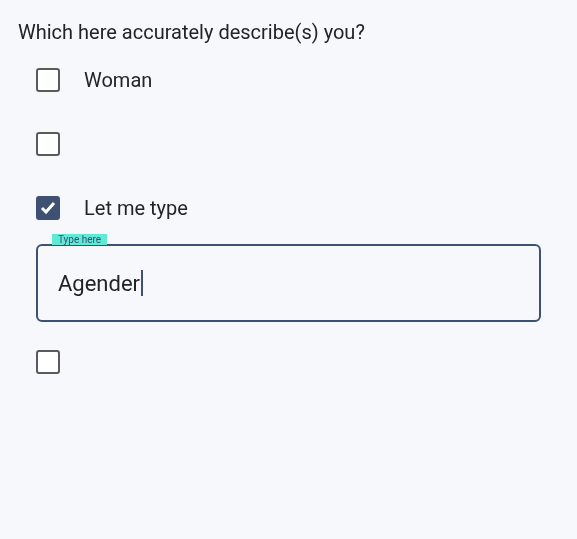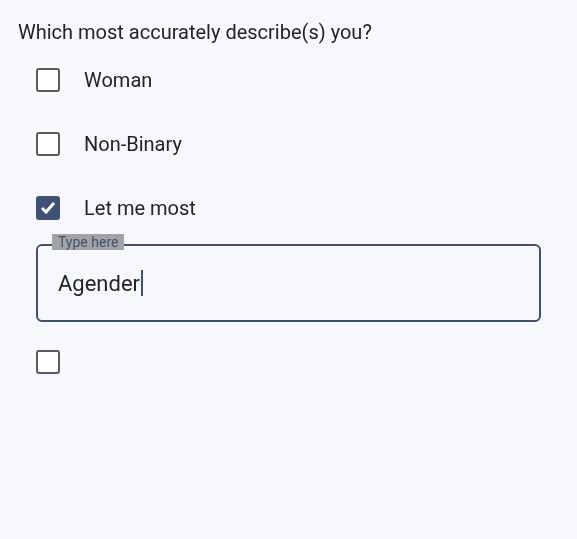--- a/index.html
+++ b/index.html
@@ -63,23 +63,23 @@
     color: #212529;
   }
   .input-wrap {
     position: relative;
     margin: 0 18px 28px 18px;
   }
   .input-legend {
     position: absolute;
     top: -10px;
     left: 16px;
-    background: #a3a3a3;
+    background: #5eead4;
     padding: 0 6px;
-    font-size: 14px;
+    font-size: 10px;
     color: #3f5173;
   }
   .text-input {
     width: 100%;
     height: 78px;
     border: 2px solid #3f5173;
     border-radius: 6px;
     background: transparent;
     padding: 0 20px;
     font-size: 22px;
@@ -104,44 +104,43 @@
     height: 26px;
     background: #3f5173;
     margin-left: 1px;
   }
 </style>
 </head>
 <body>
 
 <div class="container">
 
-  <p class="question">Which most accurately describe(s) you?</p>
+  <p class="question">Which here accurately describe(s) you?</p>
 
   <div class="option-row">
     <span class="checkbox">
       
     </span>
     <span class="option-label">Woman</span>
   </div>
 
 
   <div class="option-row">
     <span class="checkbox">
       
     </span>
-    <span class="option-label">Non-Binary</span>
   </div>
 
   <div class="option-row last-before-input">
     <span class="checkbox checked">
       <svg viewBox="0 0 16 16">
           <polyline points="2,8 6,12 14,3"></polyline>
         </svg>
     </span>
-    <span class="option-label">Let me most</span>
+    <span class="option-label">Let me type</span>
   </div>
 
   <div class="input-wrap">
     <span class="input-legend">Type here</span>
     <input type="text" class="text-input" style="color: transparent; caret-color: transparent;" value="Agender">
     <div class="input-inner">
       <span>Agender</span>
       <span class="caret"></span>
     </div>
   </div>

